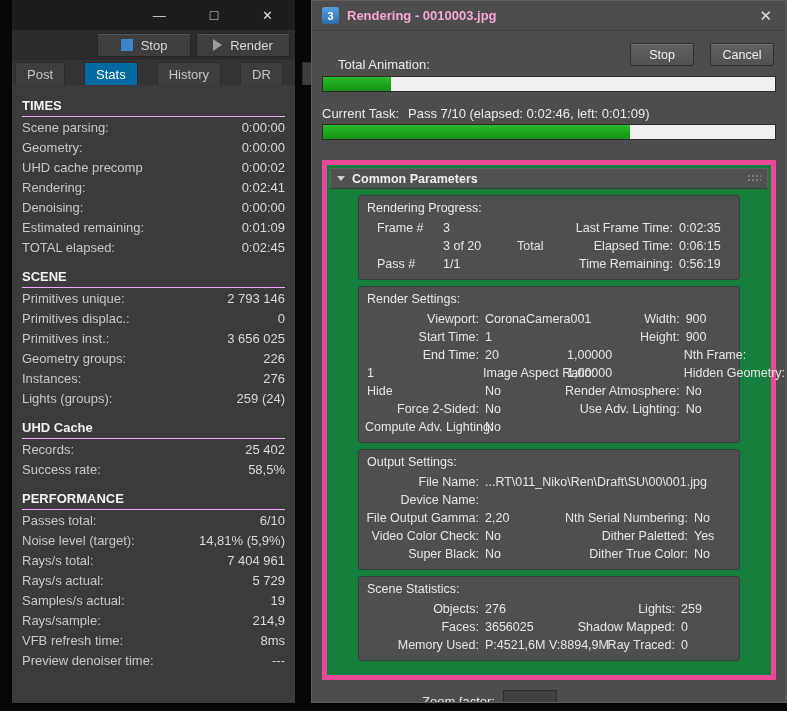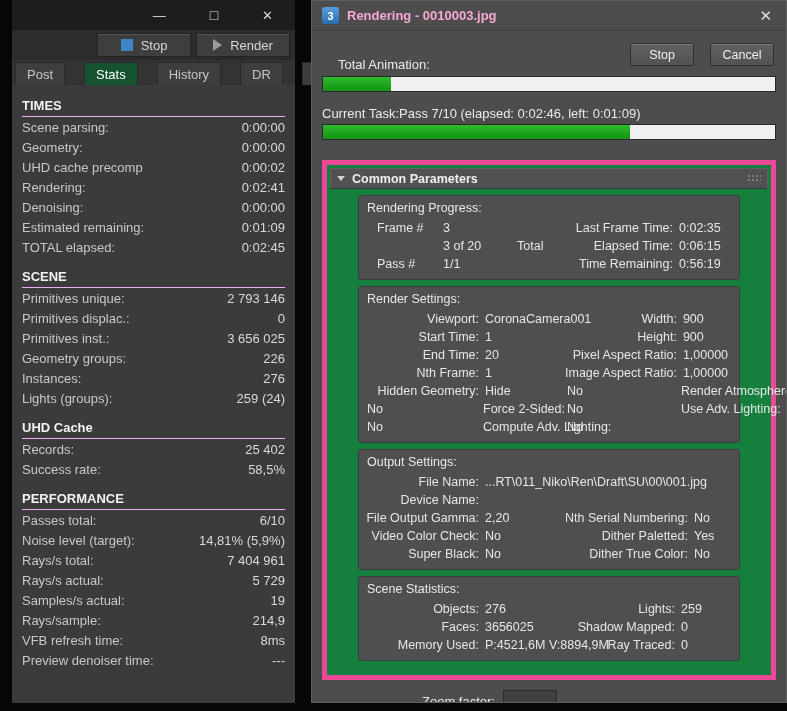--- a/index.html
+++ b/index.html
@@ -21,21 +21,21 @@
   .vfb-btn { display:flex; align-items:center; justify-content:center; gap:8px;
     width:94px; height:24px; background:#3e3e3e; border:1px solid #242424;
     box-shadow:inset 0 1px 0 #565656; color:#d8d8d8; font-size:13px; font-family:inherit; padding:0; }
   .stop-icon { width:12px; height:12px; background:#3d85c6; }
   .play-icon { width:0; height:0; border-left:9px solid #9b9b9b;
     border-top:6px solid transparent; border-bottom:6px solid transparent; }
   .vfb-tabs { height:25px; background:#333333; display:flex; align-items:flex-end;
     padding-left:3px; gap:19px; }
   .tab { height:23px; display:flex; align-items:center; padding:0 11px; background:#3e3e3e;
     border:1px solid #2a2a2a; border-bottom:none; color:#c6c6c6; font-size:13px; cursor:default; }
-  .tab.active { background:#14532d; color:#ffffff; }
+  .tab.active { background:#0369a1; color:#ffffff; }
   .vfb-body { padding:4px 10px 0 10px; }
   .sec-title { color:#f2f2f2; font-weight:bold; font-size:13px; padding:9px 0 3px 0;
     border-bottom:1px solid #f0abfc; margin-bottom:3px; }
   .stat-row { display:flex; justify-content:space-between; align-items:flex-start;
     height:20px; font-size:13px; color:#c8c8c8; }
   .stat-val { color:#d9d9d9; }
 
   
   .dlg { position:absolute; left:311px; top:0; width:476px; height:703px;
     background:#4d4d4d; border:1px solid #5f5f5f; overflow:hidden; }
@@ -48,21 +48,21 @@
   .dlg-close { margin-left:auto; color:#e0e0e0; font-size:15px; padding:0 4px; cursor:default; }
   .dlg-body { padding:0 10px; position:relative; }
   .anim-row { margin-top:12px; height:30px; position:relative; }
   .anim-row .lbl { position:absolute; left:16px; bottom:1px; color:#eaeaea; font-size:13px; }
   .anim-row .btns { position:absolute; right:2px; top:0; display:flex; gap:16px; }
   .dlg-btn { min-width:64px; height:23px; background:linear-gradient(#616161,#525252);
     border:1px solid #2f2f2f; box-shadow:inset 0 1px 0 #767676; border-radius:2px;
     color:#efefef; font-size:12.5px; font-family:inherit; }
   .progress { margin-top:3px; height:16px; background:#f0f0f0; border:1px solid #2a2a2a; }
   .progress .fill { height:100%; background:linear-gradient(#2cbb2c,#149114); }
-  .task-row { margin-top:14px; font-size:13px; color:#eaeaea; display:flex; }
+  .task-row { margin-top:14px; font-size:13px; color:#eaeaea; display:flex; gap:9px; }
   .rollout-area { margin-top:20px; background:#15803d; border:5px solid #ec4899;
     min-height:520px; padding:3px; }
   .rollout-header { height:21px; background:#515151; border:1px solid #616161;
     border-bottom-color:#3a3a3a; display:flex; align-items:center; padding:0 6px;
     margin-bottom:6px; cursor:default; }
   .arrow-down { width:0; height:0; border-left:4px solid transparent;
     border-right:4px solid transparent; border-top:5px solid #cfcfcf; }
   .rollout-title { margin-left:7px; font-weight:bold; font-size:12.5px; color:#f0f0f0; }
   .grip { margin-left:auto; width:14px; height:9px;
     background-image:radial-gradient(#7d7d7d 1px, transparent 1.2px); background-size:4px 4px; }
@@ -313,21 +313,20 @@
             <span class="gcell g-lbl">Width:</span>
             <span class="gcell g-val">900</span>
 
             <span class="gcell g-lbl">Start Time:</span>
             <span class="gcell g-val">1</span>
             <span class="gcell g-lbl">Height:</span>
             <span class="gcell g-val">900</span>
 
             <span class="gcell g-lbl">End Time:</span>
             <span class="gcell g-val">20</span>
-            <span class="gcell g-lbl">Pixel Aspect Ratio:</span>
             <span class="gcell g-val">1,00000</span>
 
             <span class="gcell g-lbl">Nth Frame:</span>
             <span class="gcell g-val">1</span>
             <span class="gcell g-lbl">Image Aspect Ratio:</span>
             <span class="gcell g-val">1,00000</span>
 
             <span class="gcell g-lbl">Hidden Geometry:</span>
             <span class="gcell g-val">Hide</span>
             <span class="gcell g-val">No</span>

